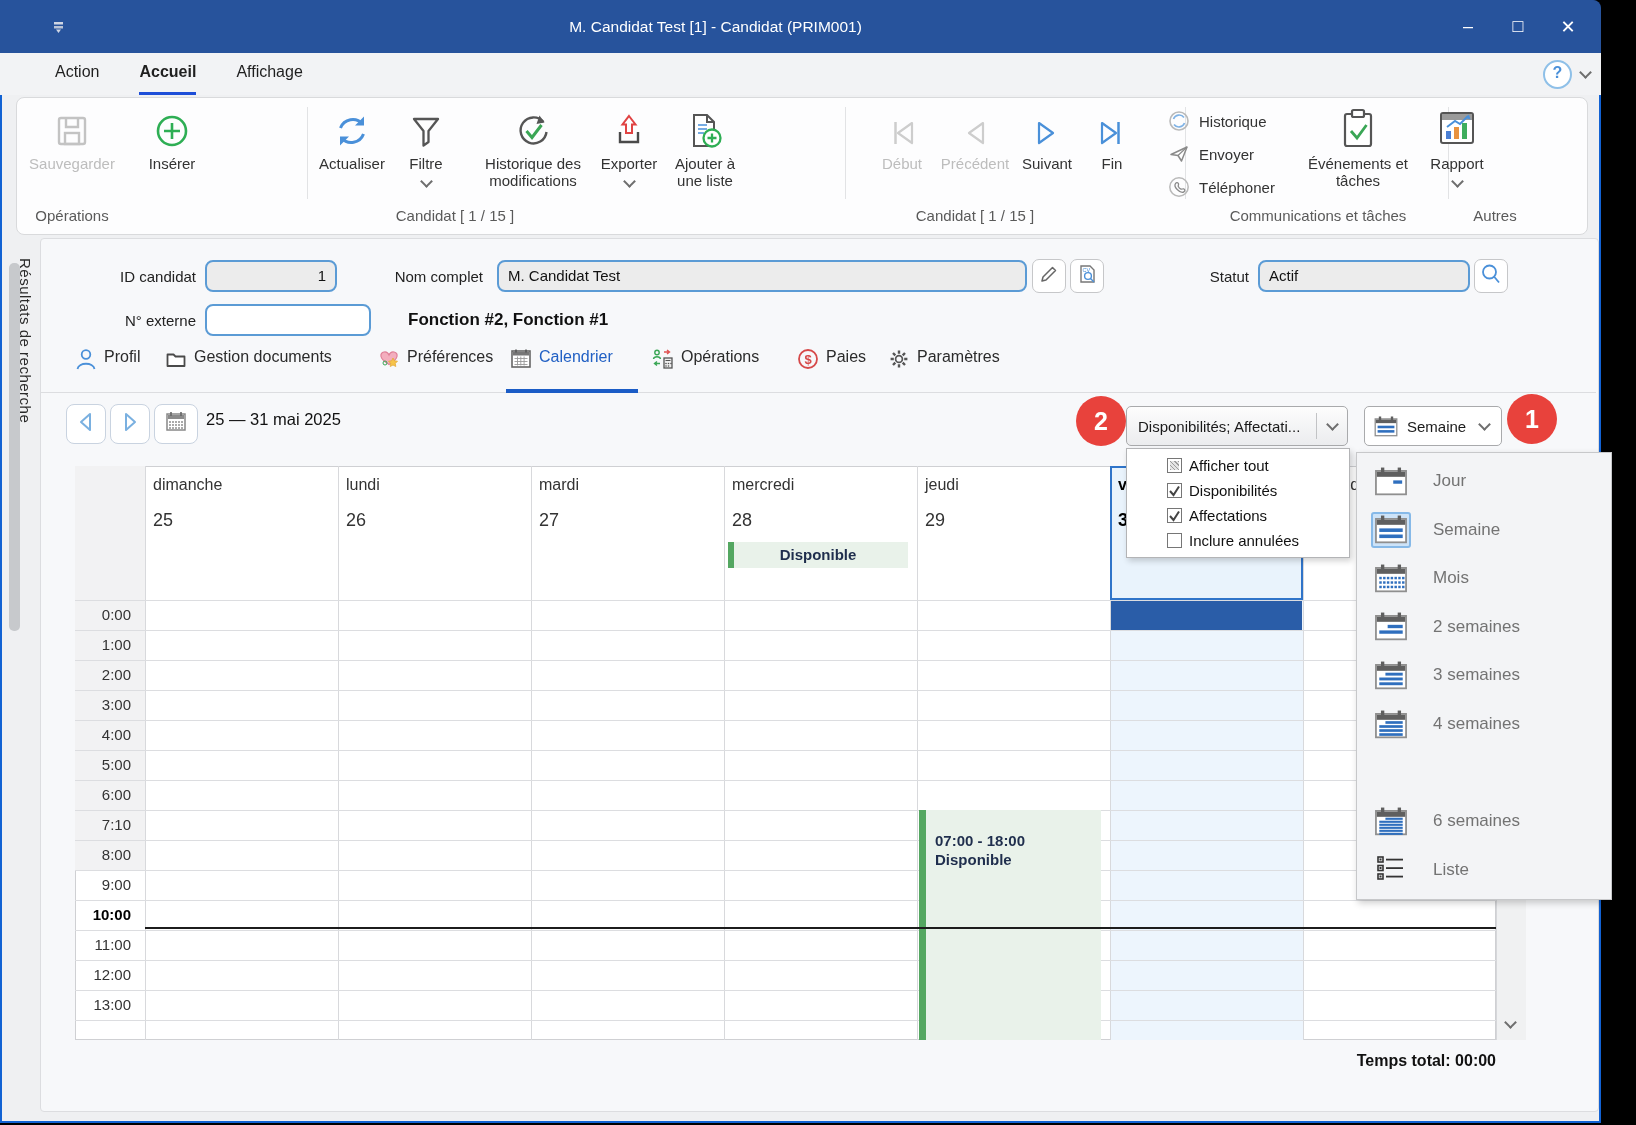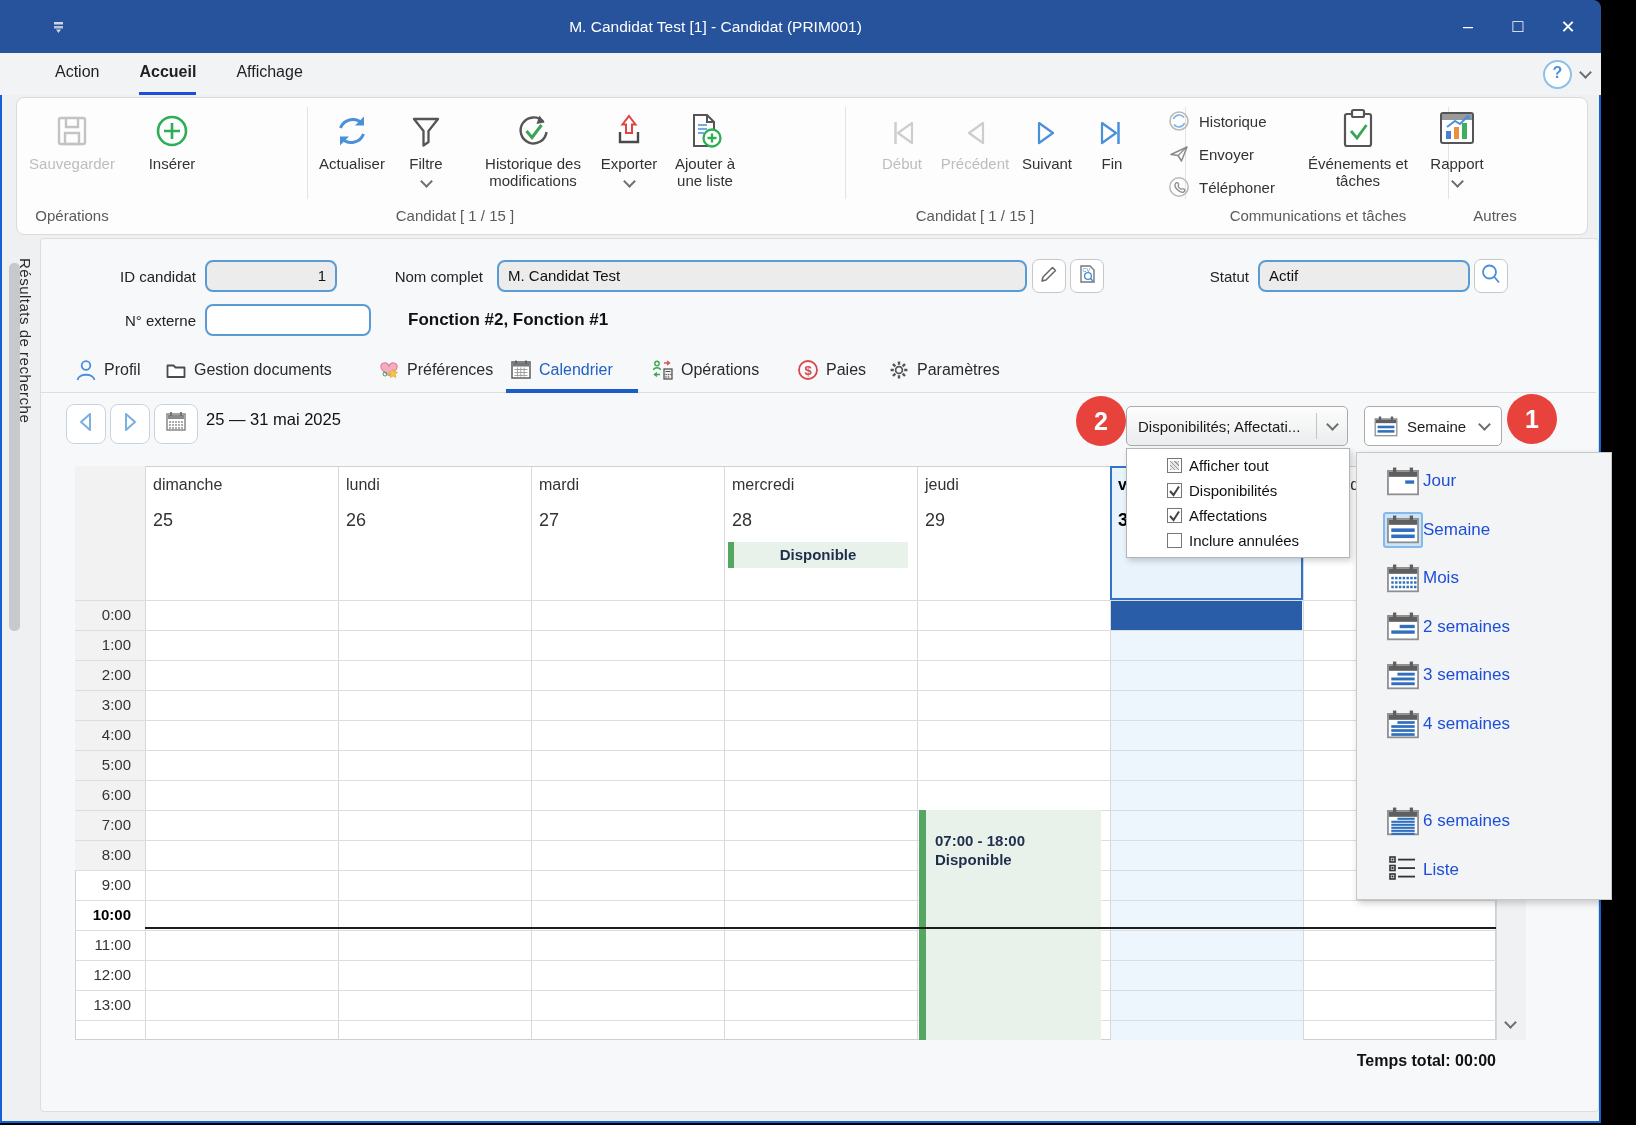--- a/index.html
+++ b/index.html
@@ -40,21 +40,21 @@
            border:1px solid #dcdde0;border-radius:4px;}
   .flabel{position:absolute;font-size:15px;color:#222;text-align:right;line-height:22px;}
   .field{position:absolute;height:32px;border:2px solid #5b9bd5;border-radius:8px;background:#ececec;
          box-sizing:border-box;font-size:15px;color:#111;line-height:28px;padding:0 9px;}
   .field.white{background:#fff;}
   .sqbtn{position:absolute;width:34px;height:34px;background:#fff;border:1px solid #c6c7c9;border-radius:7px;
          display:flex;align-items:center;justify-content:center;box-sizing:border-box;}
   .funcs{position:absolute;font-size:17px;font-weight:bold;color:#111;}
 
   
-  .rtab{position:absolute;top:348px;height:44px;display:flex;align-items:center;gap:7px;font-size:16px;color:#2b2b2b;}
+  .rtab{position:absolute;top:348px;height:44px;display:flex;gap:7px;font-size:16px;color:#2b2b2b;}
   .rtab.on .tlabel{color:#2160c4;}
   .tabline{position:absolute;left:41px;top:392px;width:1555px;height:1px;background:#dcdde0;}
   .tabunder{position:absolute;left:506px;top:389px;width:132px;height:4px;background:#1b5cc6;}
 
   
   .navbtn{position:absolute;top:404px;width:40px;height:40px;background:#fff;border:1px solid #c9d3e0;border-radius:8px;
           display:flex;align-items:center;justify-content:center;box-sizing:border-box;}
   .daterange{position:absolute;left:206px;top:410px;font-size:16.5px;color:#111;}
   .ddbtn{position:absolute;top:406px;height:40px;border:1px solid #a9aaac;border-radius:5px;box-sizing:border-box;
          background:linear-gradient(#fdfdfd,#ebecee);display:flex;align-items:center;}
@@ -64,22 +64,22 @@
   
   .fmenu{position:absolute;left:1126px;top:448px;width:222px;height:108px;background:#fff;border:1px solid #b3b4b6;
          box-shadow:2px 3px 6px rgba(0,0,0,.18);z-index:30;}
   .fitem{position:absolute;left:16px;width:100%;height:25px;display:flex;align-items:center;padding-left:24px;
          box-sizing:border-box;font-size:15px;color:#111;gap:7px;}
   .cb{width:15px;height:15px;border:1px solid #767676;background:#fff;box-sizing:border-box;display:flex;
       align-items:center;justify-content:center;}
   .ind{width:9px;height:9px;background:repeating-linear-gradient(45deg,#9c9c9c 0 1px,#e4e4e4 1px 3px);}
   .vmenu{position:absolute;left:1356px;top:452px;width:254px;height:446px;background:#f3f4f6;border:1px solid #c7c8ca;
          box-shadow:2px 3px 7px rgba(0,0,0,.2);z-index:30;}
-  .vitem{position:absolute;left:12px;width:100%;height:48px;display:flex;align-items:center;
-         padding-left:14px;box-sizing:border-box;font-size:17px;color:#1d4ed8;}
+  .vitem{position:absolute;left:0;width:100%;height:48px;display:flex;align-items:center;gap:22px;
+         padding-left:14px;box-sizing:border-box;font-size:17px;color:#737373;}
   .vicon{width:40px;height:36px;display:flex;align-items:center;justify-content:center;border:2px solid transparent;
          border-radius:3px;box-sizing:border-box;}
   .vicon.hl{background:#cde3f8;border-color:#86b9e8;}
 
   
   .dayname{position:absolute;font-size:16px;color:#333;}
   .daydate{position:absolute;font-size:18px;color:#333;}
   .hourlbl{position:absolute;width:56px;text-align:right;font-size:15px;color:#333;}
   .hourlbl.cur{font-weight:bold;color:#000;}
   .evt{position:absolute;background:#e9f2ea;}
@@ -427,21 +427,21 @@
       <div class="daydate" style="left:1118px;top:466px;margin-top:44px;font-weight:bold;color:#000;">30</div>
       <div class="dayname" style="left:1311px;top:476px;">samedi</div>
       <div class="daydate" style="left:1311px;top:466px;margin-top:44px;">31</div>
       <div class="hourlbl" style="left:75px;top:606px">0:00</div>
       <div class="hourlbl" style="left:75px;top:636px">1:00</div>
       <div class="hourlbl" style="left:75px;top:666px">2:00</div>
       <div class="hourlbl" style="left:75px;top:696px">3:00</div>
       <div class="hourlbl" style="left:75px;top:726px">4:00</div>
       <div class="hourlbl" style="left:75px;top:756px">5:00</div>
       <div class="hourlbl" style="left:75px;top:786px">6:00</div>
-      <div class="hourlbl" style="left:75px;top:816px">7:00</div>
+      <div class="hourlbl" style="left:75px;top:816px">7:10</div>
       <div class="hourlbl" style="left:75px;top:846px">8:00</div>
       <div class="hourlbl" style="left:75px;top:876px">9:00</div>
       <div class="hourlbl cur" style="left:75px;top:906px">10:00</div>
       <div class="hourlbl" style="left:75px;top:936px">11:00</div>
       <div class="hourlbl" style="left:75px;top:966px">12:00</div>
       <div class="hourlbl" style="left:75px;top:996px">13:00</div>
       <div class="evt" style="left:728px;top:542px;width:180px;height:26px">
         <span class="evtbar" style="width:6px"></span>
         <div class="evttxt" style="text-align:center;line-height:26px">Disponible</div>
       </div>

